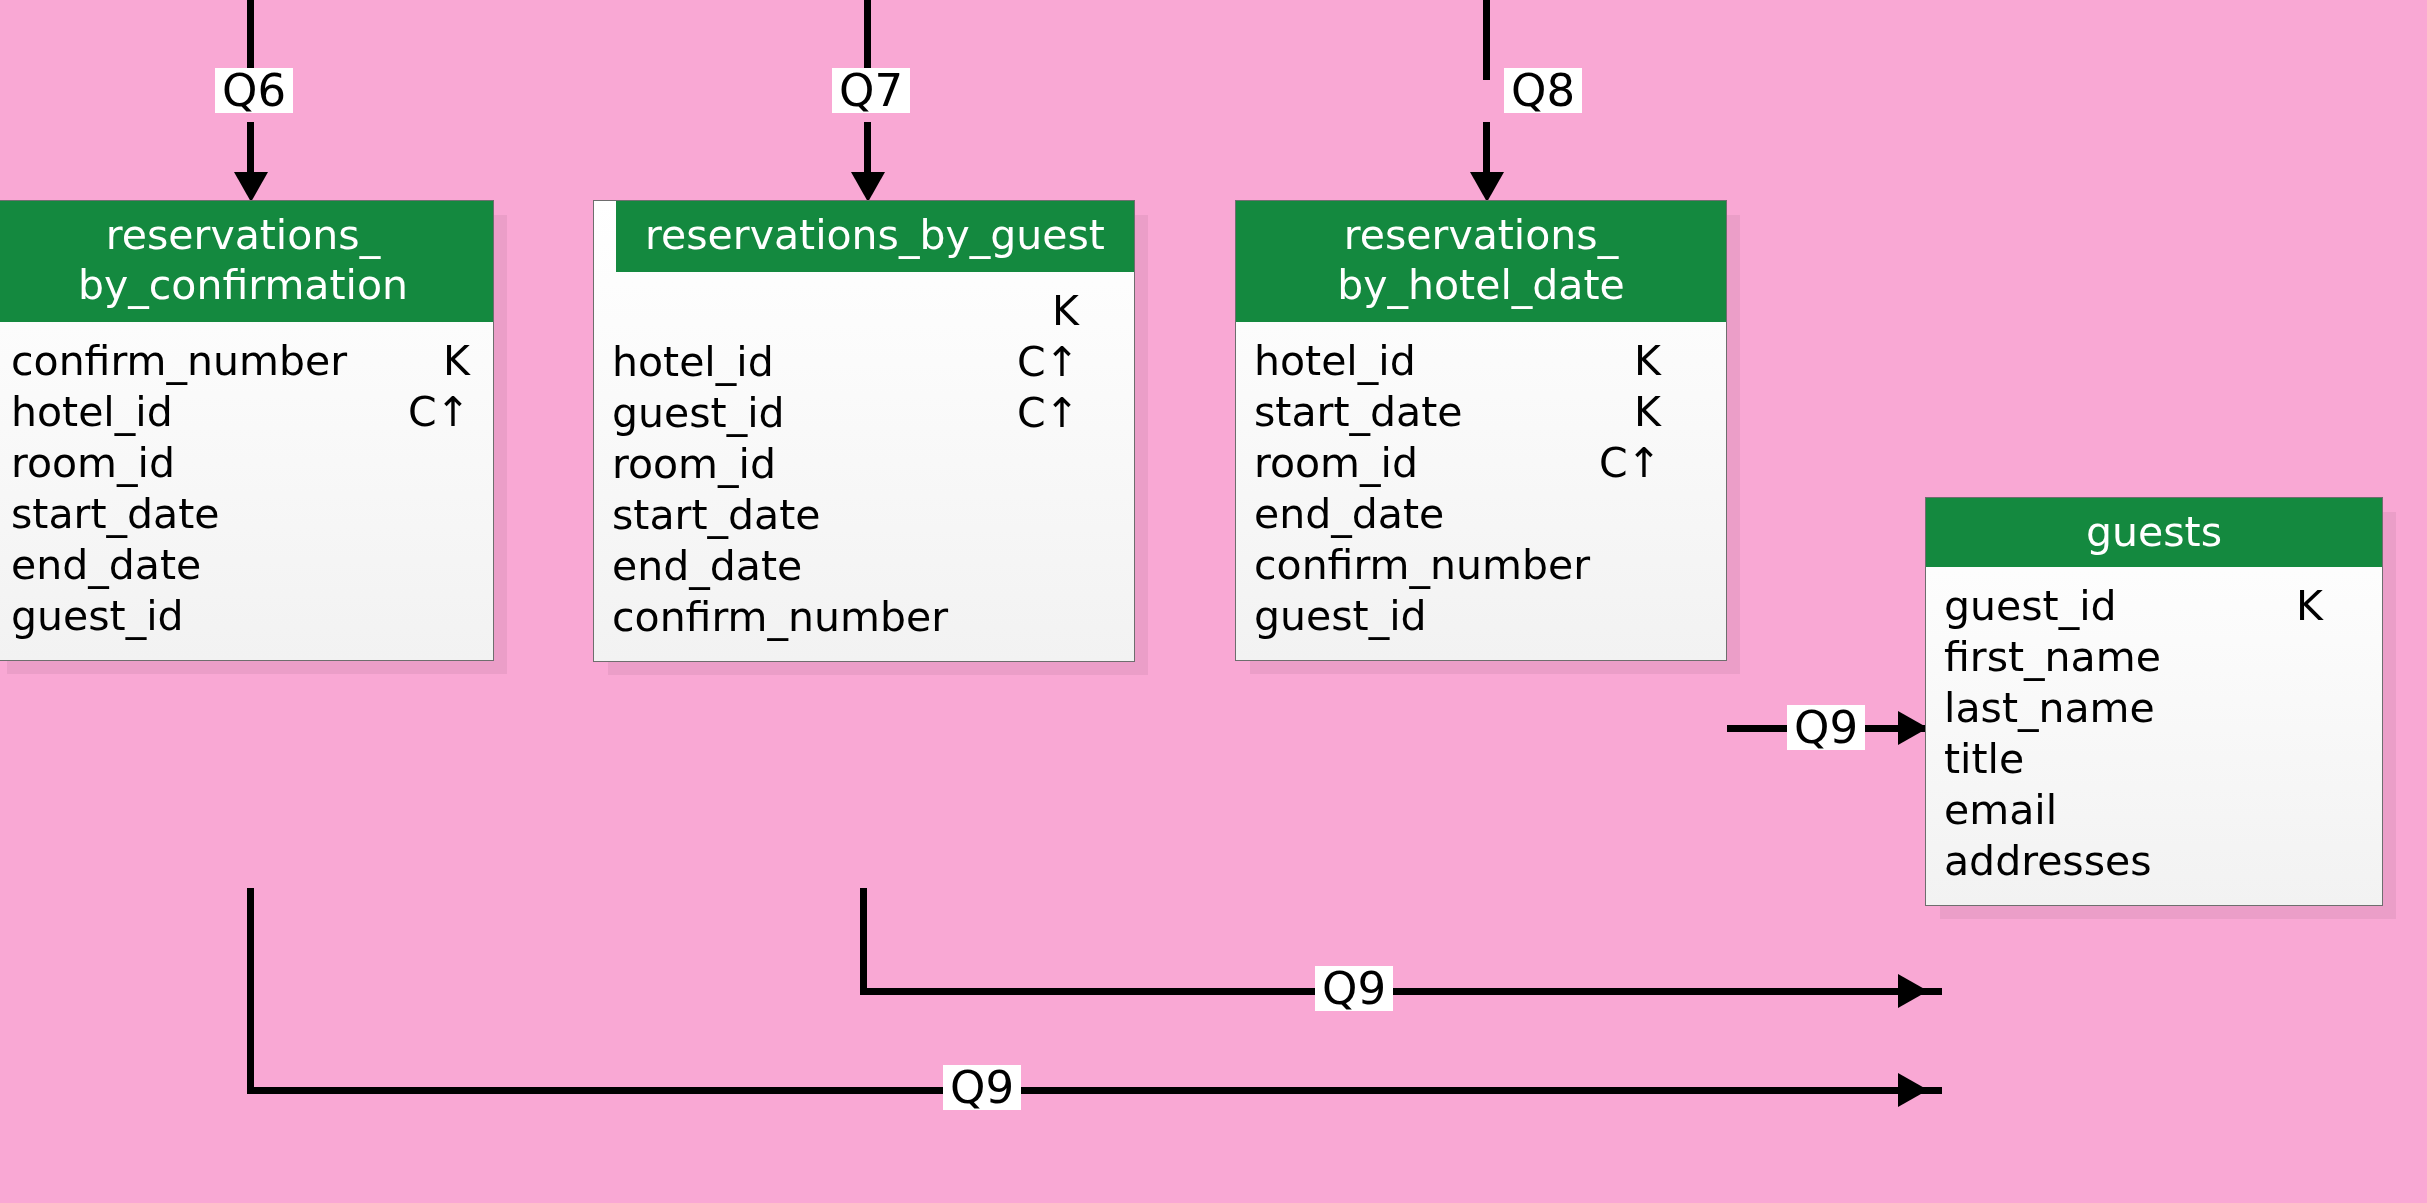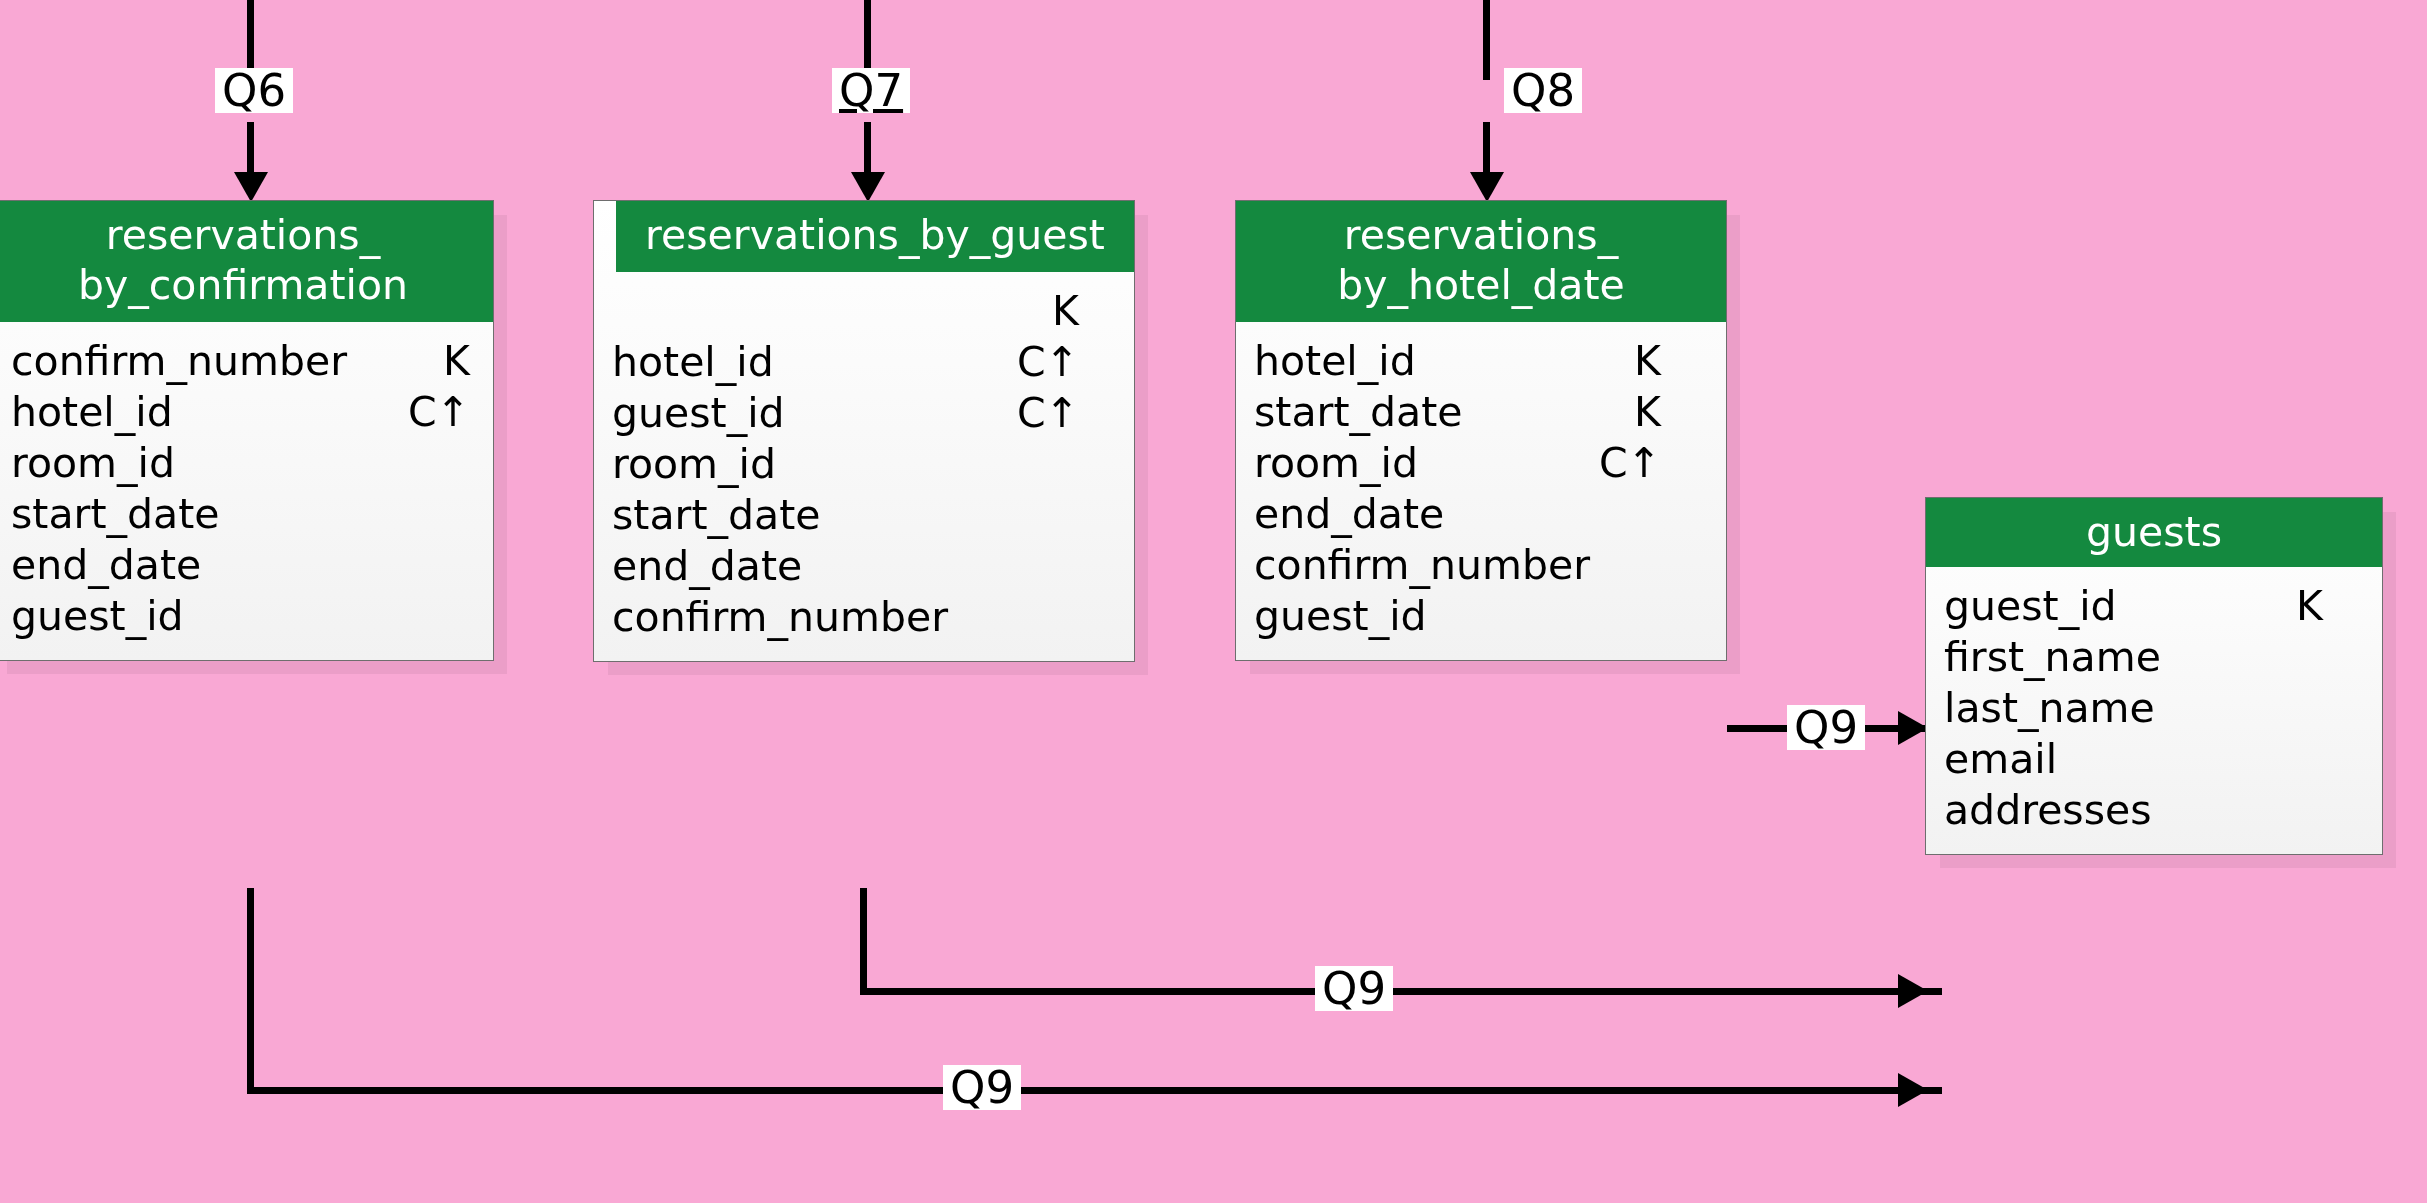--- a/index.html
+++ b/index.html
@@ -111,21 +111,21 @@
 <body>
 
 <div id="canvas">
 
   <div class="vline" style="left:247px; top:-6px; height:86px;"></div>
   <div class="edge-label" style="left:215px; top:68px;">Q6</div>
   <div class="vline" style="left:247px; top:122px; height:58px;"></div>
   <div class="arrow-down" style="left:234px; top:172px;"></div>
 
   <div class="vline" style="left:864px; top:-6px; height:86px;"></div>
-  <div class="edge-label" style="left:832px; top:68px;text-decoration:underline;">Q7</div>
+  <div class="edge-label" style="left:832px; top:68px;">Q7</div>
   <div class="vline" style="left:864px; top:122px; height:58px;"></div>
   <div class="arrow-down" style="left:851px; top:172px;"></div>
 
   <div class="vline" style="left:1483px; top:-6px; height:86px;"></div>
   <div class="edge-label" style="left:1504px; top:68px;">Q8</div>
   <div class="vline" style="left:1483px; top:122px; height:58px;"></div>
   <div class="arrow-down" style="left:1470px; top:172px;"></div>
 
   <div class="hline" style="left:1727px; top:725px; width:205px;"></div>
   <div class="edge-label" style="left:1787px; top:705px;">Q9</div>
@@ -243,20 +243,24 @@
       </div>
       <div class="col-row">
         <span class="col-name">first_name</span>
         <span class="col-key"></span>
       </div>
       <div class="col-row">
         <span class="col-name">last_name</span>
         <span class="col-key"></span>
       </div>
       <div class="col-row">
+        <span class="col-name">title</span>
+        <span class="col-key"></span>
+      </div>
+      <div class="col-row">
         <span class="col-name">email</span>
         <span class="col-key"></span>
       </div>
       <div class="col-row">
         <span class="col-name">addresses</span>
         <span class="col-key"></span>
       </div>
     </div>
   </div>
 

